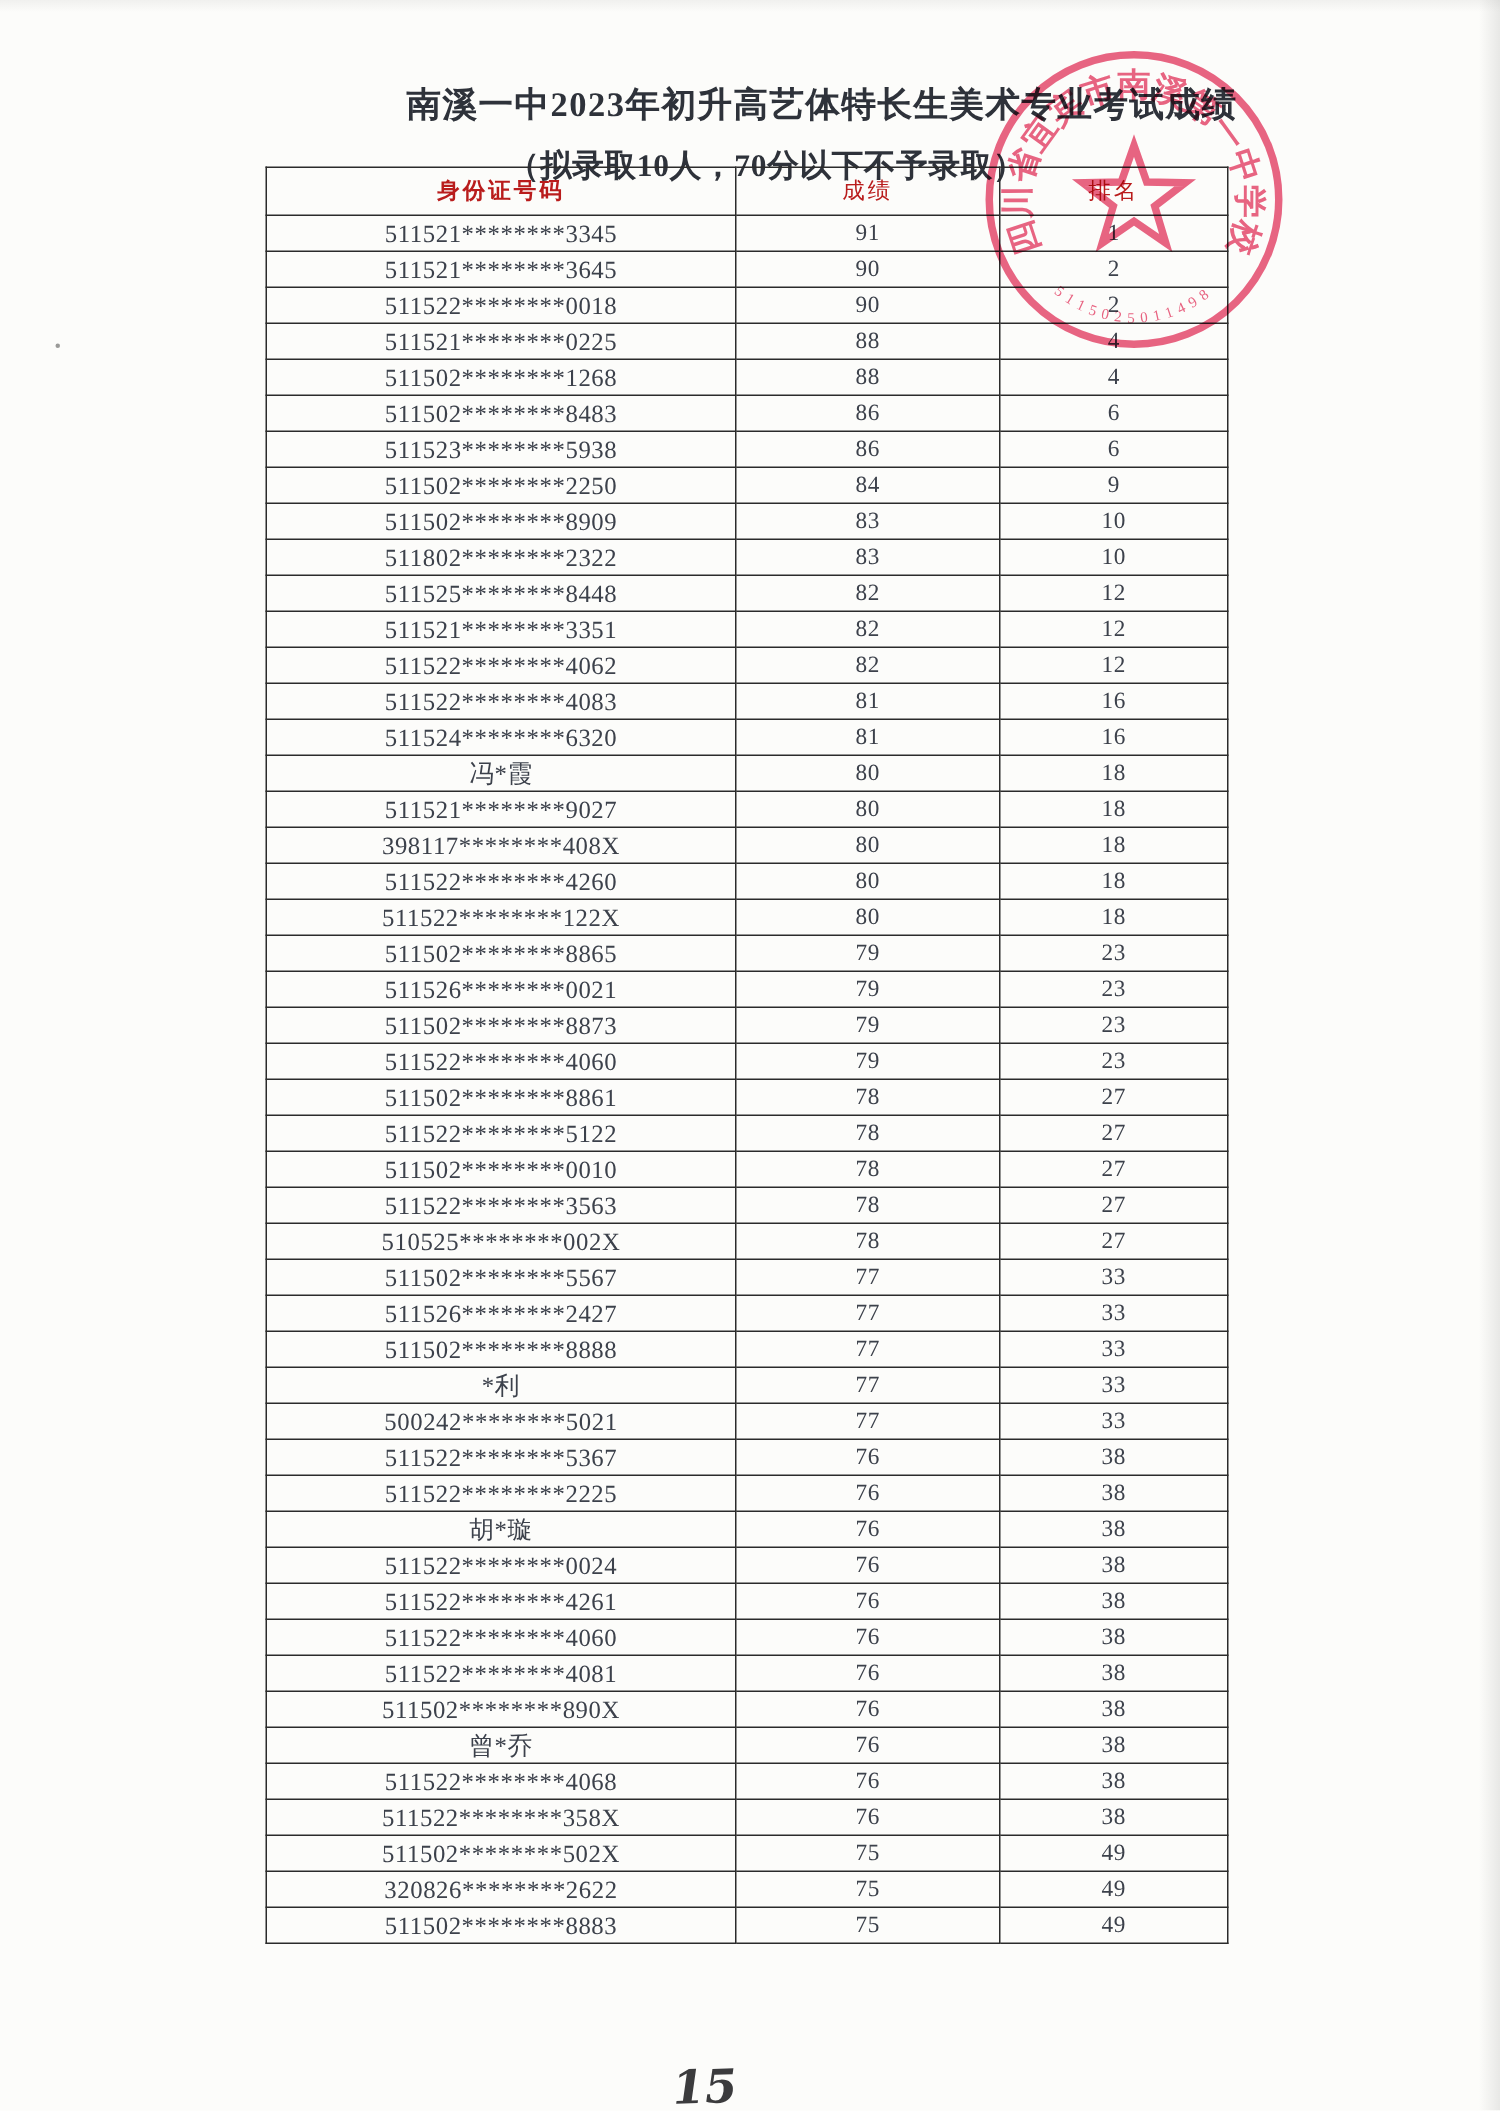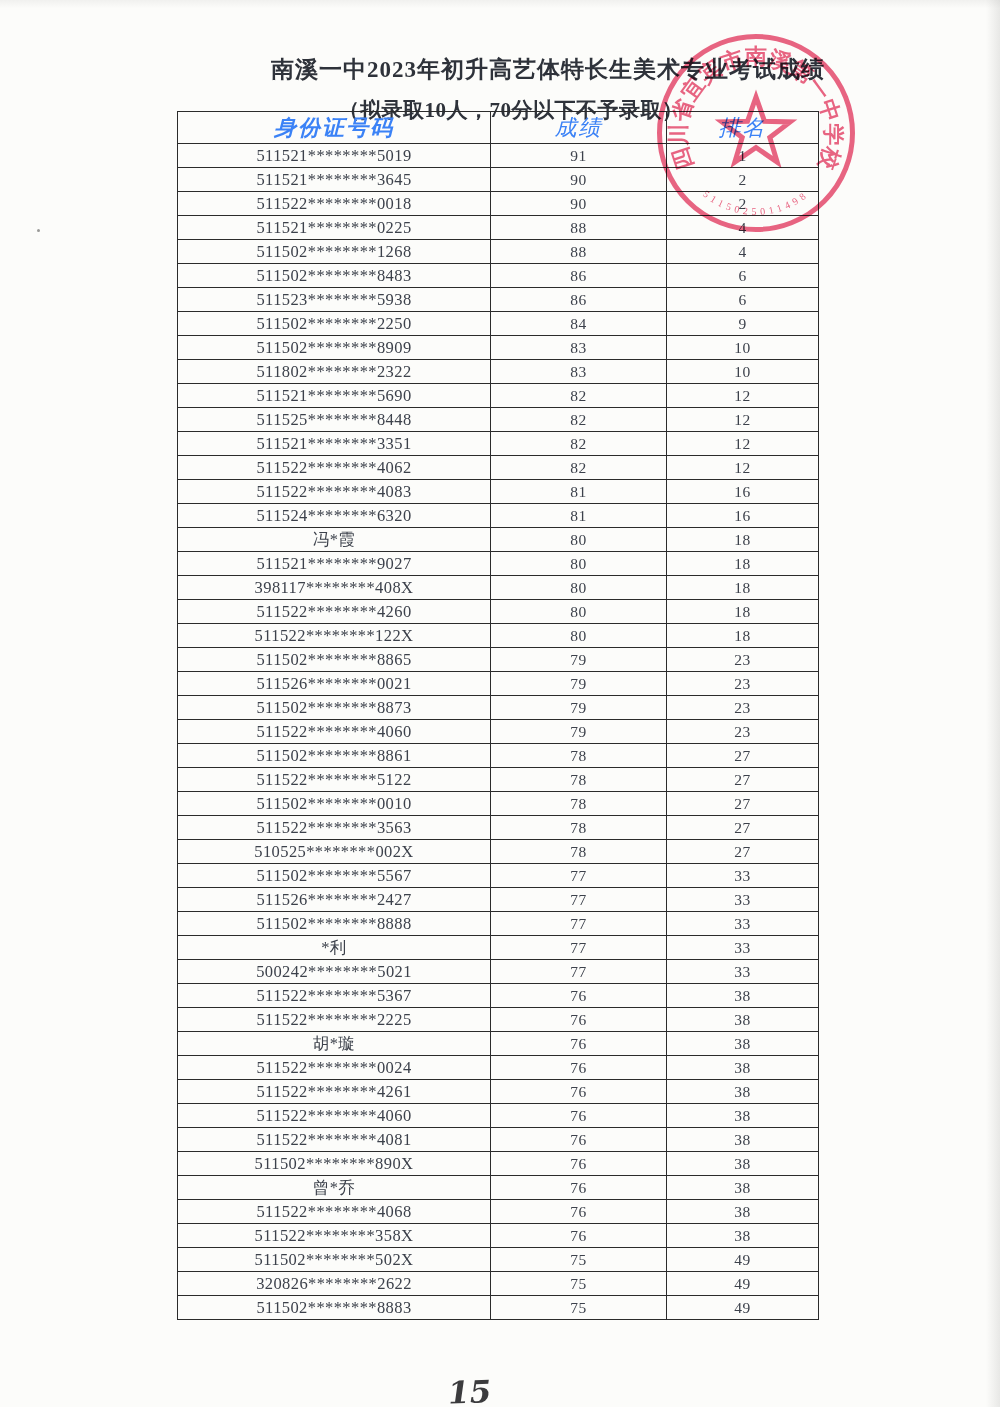--- a/index.html
+++ b/index.html
@@ -36,21 +36,21 @@
   }
   table.results col.c-id{width:313px;}
   table.results col.c-score{width:176px;}
   table.results col.c-rank{width:152px;}
   table.results th, table.results td{
     border:1.6px solid #2b2b2b;
     text-align:center;vertical-align:middle;
     padding:0;overflow:hidden;white-space:nowrap;
   }
   table.results th{
-    height:31px;font-size:22px;color:#3b82f6;letter-spacing:2px;font-style:italic;
+    height:31px;font-size:15px;color:#b91c1c;letter-spacing:2px;
   }
   table.results th.h-id{font-weight:700;}
   table.results th.h-score, table.results th.h-rank{font-weight:400;margin-left:48px;}
   table.results td{
     height:23px;font-size:16.5px;color:#3c414b;letter-spacing:.4px;
     font-weight:400;line-height:23px;
   }
   table.results td.score-cell, table.results td.rank-cell{font-size:15.5px;}
   .seal{
     position:absolute;left:653px;top:30px;width:206px;height:206px;
@@ -86,21 +86,21 @@
   </colgroup>
   <thead>
     <tr>
       <th class="h-id">身份证号码</th>
       <th class="h-score">成绩</th>
       <th class="h-rank">排名</th>
     </tr>
   </thead>
   <tbody id="rows-body">
       <tr>
-        <td class="id-cell">511521********5019</td>
+        <td class="id-cell">511521********3345</td>
         <td class="score-cell">91</td>
         <td class="rank-cell">1</td>
       </tr>
       <tr>
         <td class="id-cell">511521********3645</td>
         <td class="score-cell">90</td>
         <td class="rank-cell">2</td>
       </tr>
       <tr>
         <td class="id-cell">511522********0018</td>
@@ -134,25 +134,20 @@
       </tr>
       <tr>
         <td class="id-cell">511502********8909</td>
         <td class="score-cell">83</td>
         <td class="rank-cell">10</td>
       </tr>
       <tr>
         <td class="id-cell">511802********2322</td>
         <td class="score-cell">83</td>
         <td class="rank-cell">10</td>
-      </tr>
-      <tr>
-        <td class="id-cell">511521********5690</td>
-        <td class="score-cell">82</td>
-        <td class="rank-cell">12</td>
       </tr>
       <tr>
         <td class="id-cell">511525********8448</td>
         <td class="score-cell">82</td>
         <td class="rank-cell">12</td>
       </tr>
       <tr>
         <td class="id-cell">511521********3351</td>
         <td class="score-cell">82</td>
         <td class="rank-cell">12</td>

